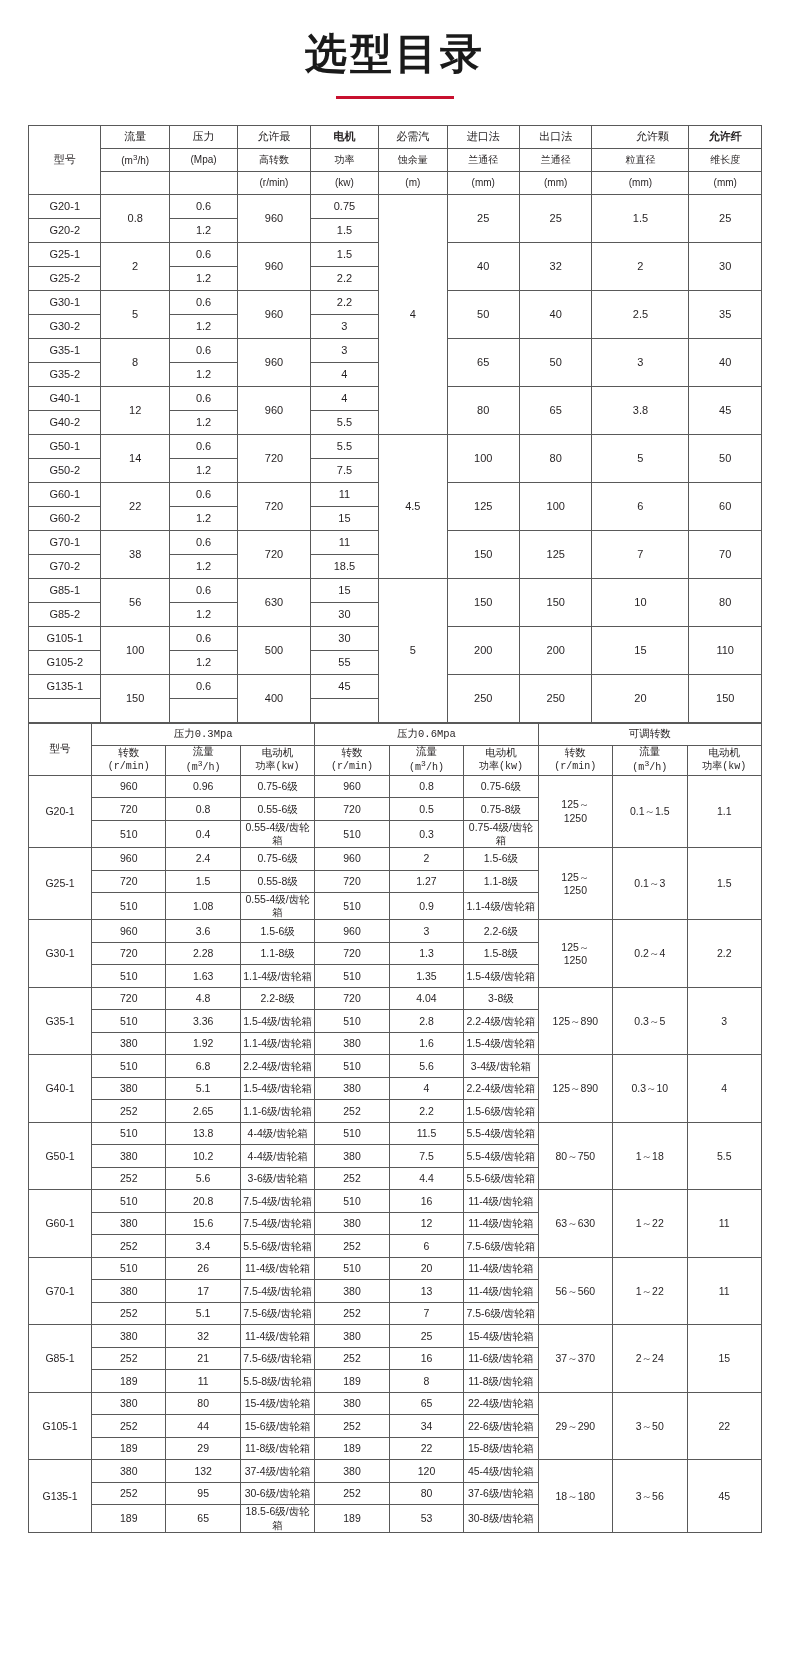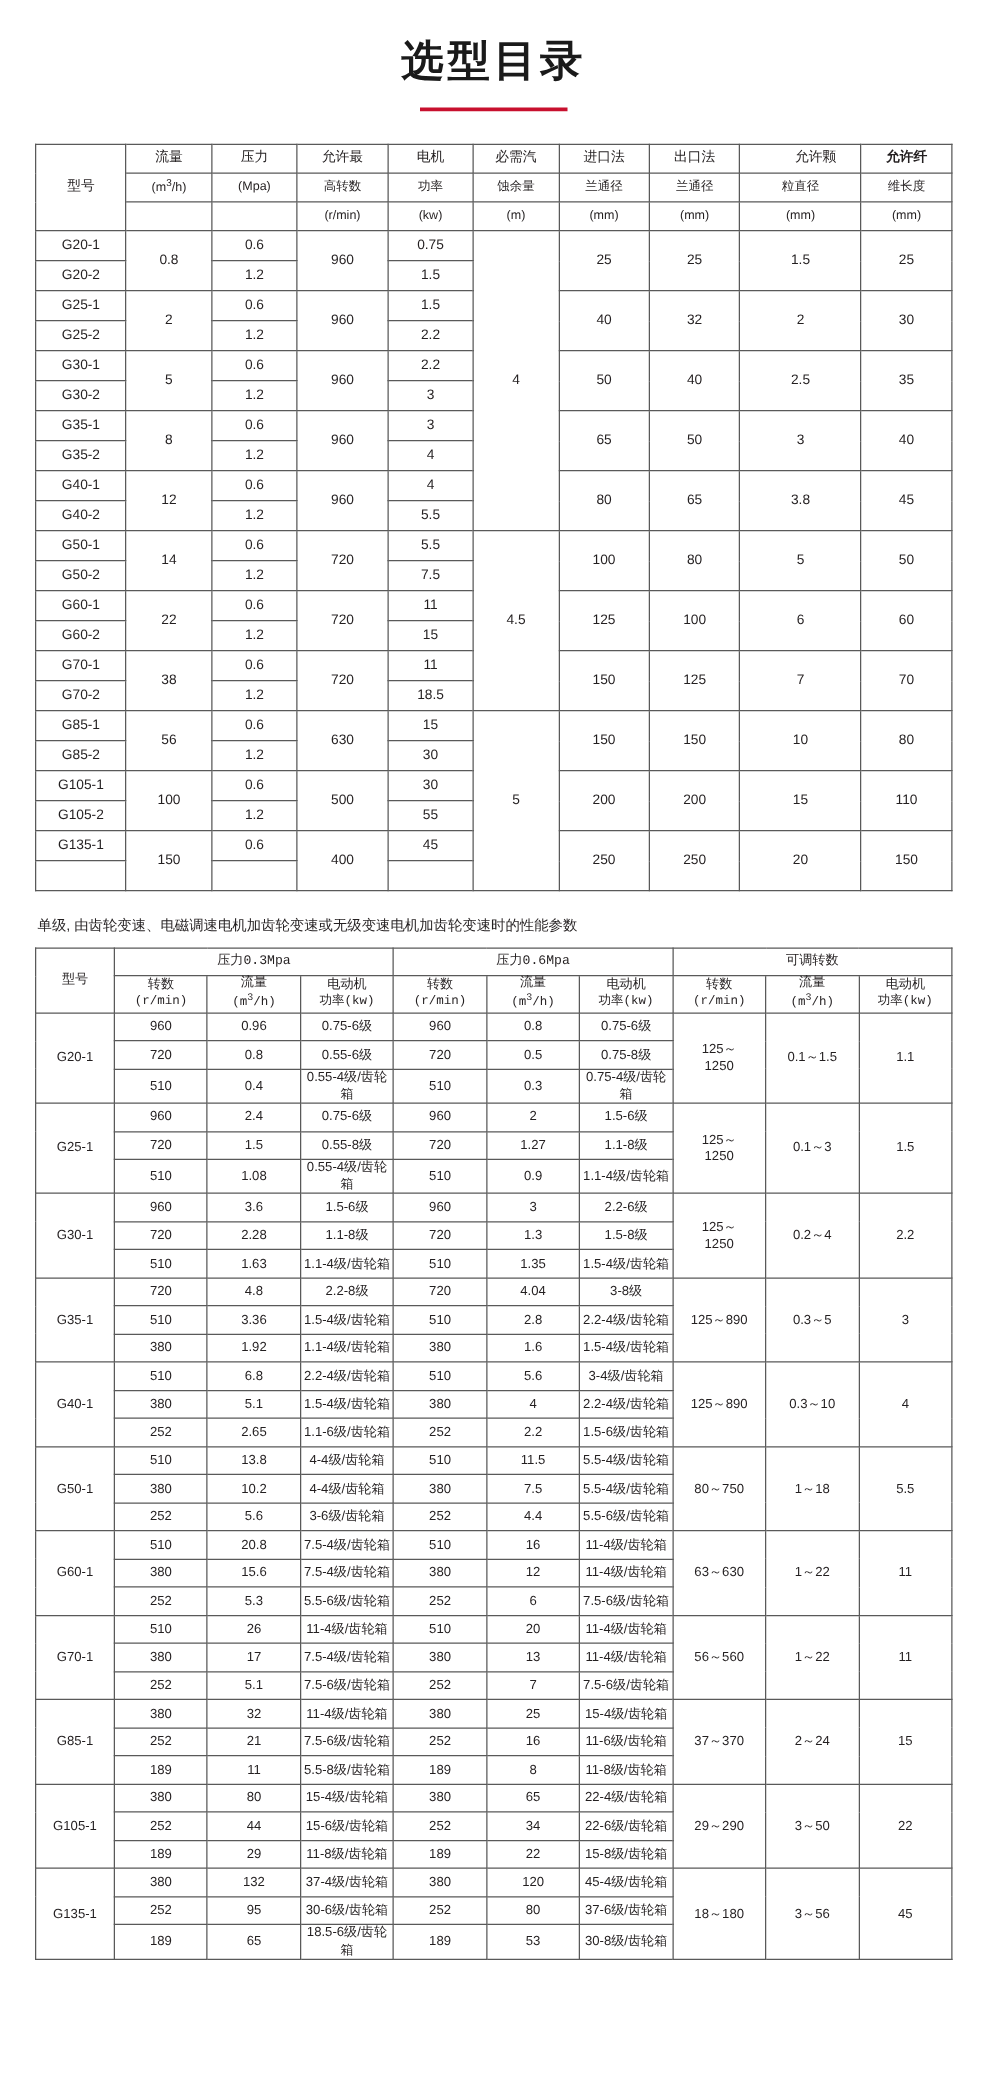--- a/index.html
+++ b/index.html
@@ -16,21 +16,21 @@
     width: 790px;
     box-sizing: border-box;
     padding: 0 28px 30px 28px;
   }
   .title-wrap {
     text-align: center;
     padding-top: 26px;
     padding-bottom: 26px;
   }
   .title {
-    font-size: 34px;
+    font-size: 42px;
     font-weight: bold;
     letter-spacing: 3px;
     color: #1a1a1a;
     display: inline-block;
     padding-bottom: 8px;
     position: relative;
   }
   .title-underline {
     width: 118px;
     height: 3px;
@@ -90,21 +90,21 @@
     <div class="title-underline"></div>
   </div>
 
   <table class="t1">
     <tbody id="t1-body">
         <tr class="hdr">
           <td rowspan="3" style="width: 70px;">型号</td>
           <td style="width: 66px;">流量</td>
           <td style="width: 66px; margin-left: 24px;">压力</td>
           <td style="width: 70px;">允许最</td>
-          <td style="width: 66px;">电机</td>
+          <td style="width: 66px; font-weight: bold;">电机</td>
           <td style="width: 66px; text-align: center;">必需汽</td>
           <td style="width: 70px;">进口法</td>
           <td style="width: 70px;">出口法</td>
           <td style="width: 70px; padding-left: 24px;">允许颗</td>
           <td style="width: 70px; font-weight: bold;">允许纤</td>
         </tr>
         <tr class="hdr">
           <td><span class="unit">(m<sup>3</sup>/h)</span></td>
           <td><span class="unit">(Mpa)</span></td>
           <td><span class="unit">高转数</span></td>
@@ -301,21 +301,20 @@
           <td rowspan="2">150</td>
         </tr>
         <tr>
           <td></td>
           <td></td>
           <td></td>
         </tr>
       </tbody>
   </table>
 
-  <div class="note">单级, 由齿轮变速、电磁调速电机加齿轮变速或无级变速电机加齿轮变速时的性能参数</div>
 
   <table class="t2">
     <tbody id="t2-body">
         <tr class="hdr">
           <td rowspan="2" style="width: 62px;">型号</td>
           <td colspan="3">压力0.3Mpa</td>
           <td colspan="3">压力0.6Mpa</td>
           <td colspan="3">可调转数</td>
         </tr>
         <tr class="hdr">
@@ -512,21 +511,21 @@
         <tr>
           <td>380</td>
           <td>15.6</td>
           <td>7.5-4级/齿轮箱</td>
           <td>380</td>
           <td>12</td>
           <td>11-4级/齿轮箱</td>
         </tr>
         <tr>
           <td>252</td>
-          <td>5.3</td>
+          <td>3.4</td>
           <td>5.5-6级/齿轮箱</td>
           <td>252</td>
           <td>6</td>
           <td>7.5-6级/齿轮箱</td>
         </tr>
         <tr>
           <td rowspan="3">G70-1</td>
           <td>510</td>
           <td>26</td>
           <td>11-4级/齿轮箱</td>

